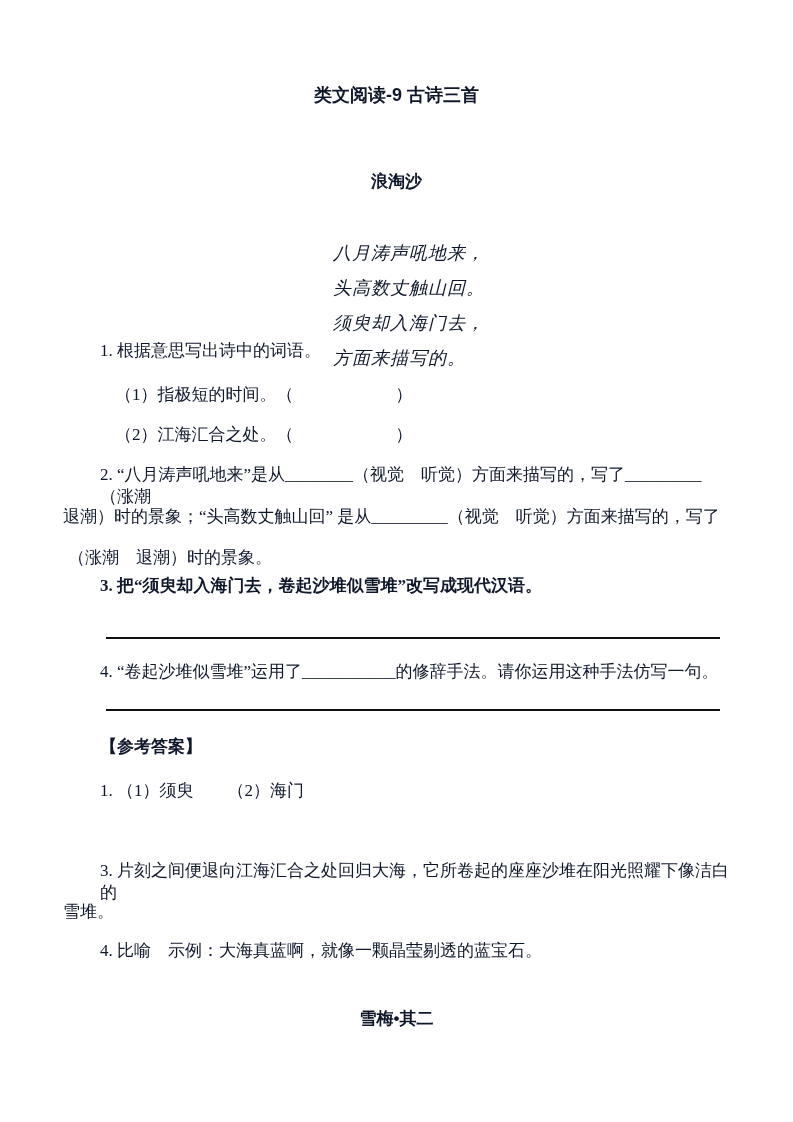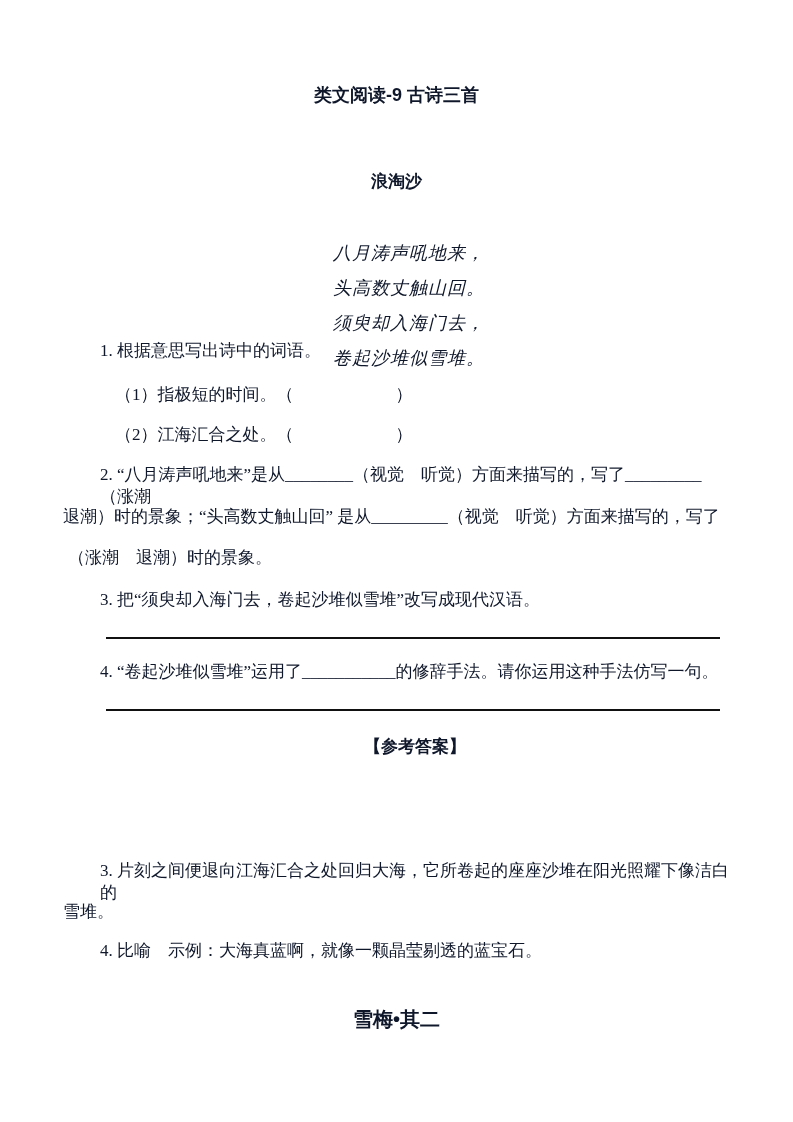--- a/index.html
+++ b/index.html
@@ -62,62 +62,63 @@
   .rule {
     position: absolute;
     left: 106px;
     width: 614px;
     border-top: 2px solid #111111;
     height: 0;
   }
   .section-heading {
     font-family: "Liberation Sans", sans-serif;
     font-weight: bold;
-    font-size: 20px;
+    font-size: 17px;
   }
 </style>
 </head>
 <body>
 
 <div class="page">
 
   <div class="abs centered doc-title" style="top: 84px;">类文阅读-9 古诗三首</div>
 
   <div class="abs centered poem-heading" style="top: 131px; margin-top: 40px;">浪淘沙</div>
 
 
   <div class="poem-block">
     <div>八月涛声吼地来，</div>
     <div>头高数丈触山回。</div>
     <div>须臾却入海门去，</div>
-    <div>卷起沙堆似雪堆。</div>
+    <div>方面来描写的。</div>
   </div>
 
   <div class="abs indent1" style="top: 340px;">1. 根据意思写出诗中的词语。</div>
 
   <div class="abs indent2" style="top: 384px;">（1）指极短的时间。（　　　　　　）</div>
 
   <div class="abs indent2" style="top: 424px;">（2）江海汇合之处。（　　　　　　）</div>
 
   <div class="abs indent1" style="top: 464px;">2. “八月涛声吼地来”是从________（视觉　听觉）方面来描写的，写了_________（涨潮</div>
 
   <div class="abs" style="top: 506px;">退潮）时的景象；“头高数丈触山回” 是从_________（视觉　听觉）方面来描写的，写了</div>
 
   <div class="abs indent3" style="top: 547px;">（涨潮　退潮）时的景象。</div>
 
-  <div class="abs indent1" style="top: 589px;">3. 把“须臾却入海门去，卷起沙堆似雪堆”改写成现代汉语。</div>
+  <div class="abs indent1" style="top: 575px; font-weight: bold;">3. 把“须臾却入海门去，卷起沙堆似雪堆”改写成现代汉语。</div>
 
   <div class="rule" style="top: 637px;"></div>
 
   <div class="abs indent1" style="top: 661px;">4. “卷起沙堆似雪堆”运用了___________的修辞手法。请你运用这种手法仿写一句。</div>
 
   <div class="rule" style="top: 709px;"></div>
 
-  <div class="abs indent1 answers-header" style="top: 736px; text-align: center;">【参考答案】</div>
+  <div class="abs indent1 answers-header" style="top: 736px;">【参考答案】</div>
 
+  <div class="abs indent1" style="top: 780px;">1. （1）须臾　　（2）海门</div>
 
 
   <div class="abs indent1" style="top: 860px;">3. 片刻之间便退向江海汇合之处回归大海，它所卷起的座座沙堆在阳光照耀下像洁白的</div>
 
   <div class="abs" style="top: 901px;">雪堆。</div>
 
   <div class="abs indent1" style="top: 940px;">4. 比喻　示例：大海真蓝啊，就像一颗晶莹剔透的蓝宝石。</div>
 
   <div class="abs centered section-heading" style="top: 1008px;">雪梅•其二</div>
 

